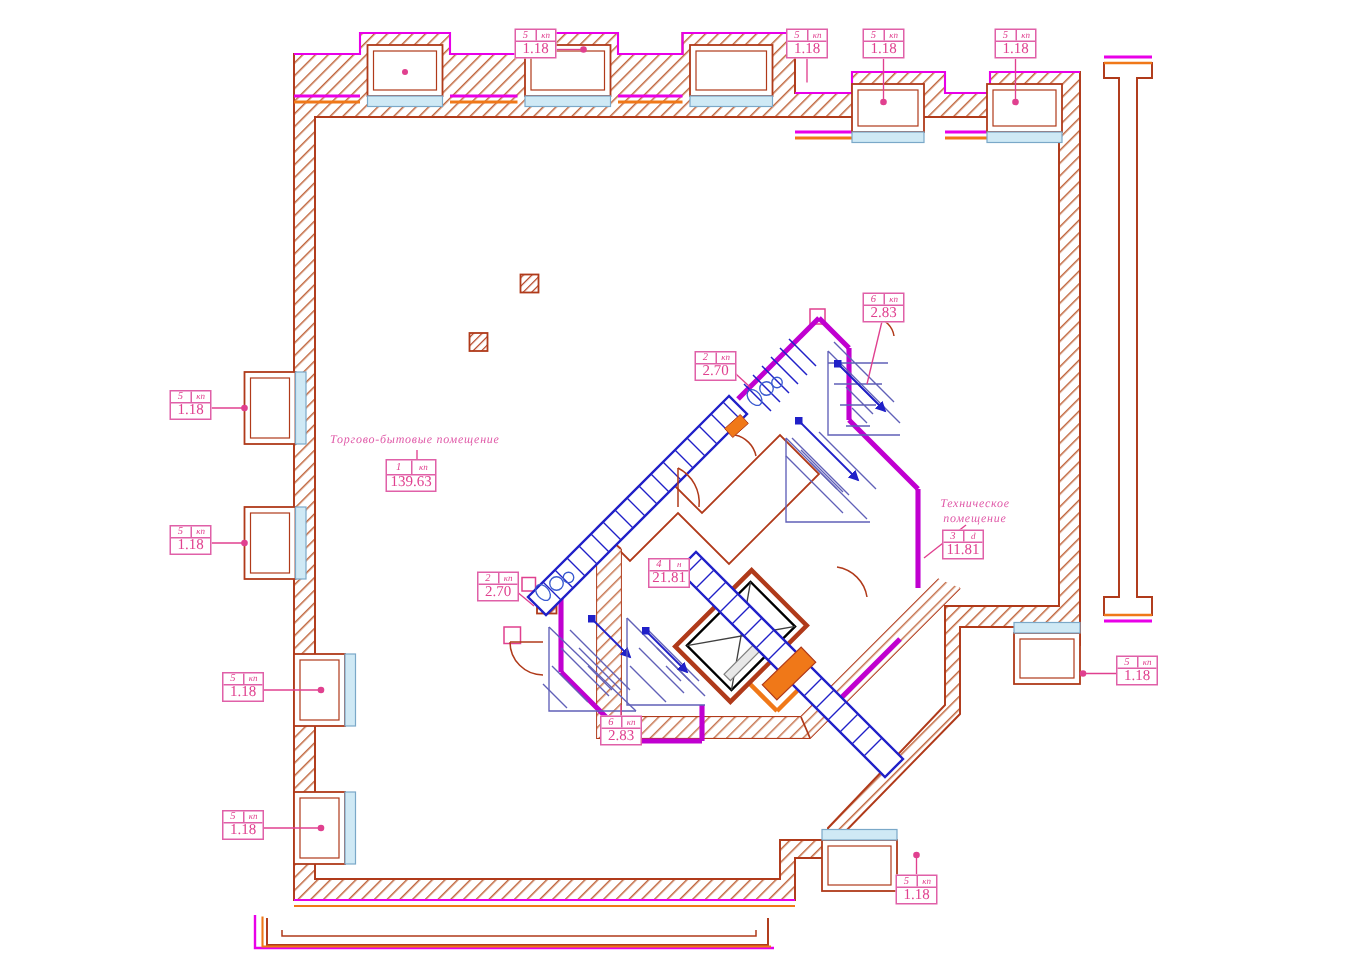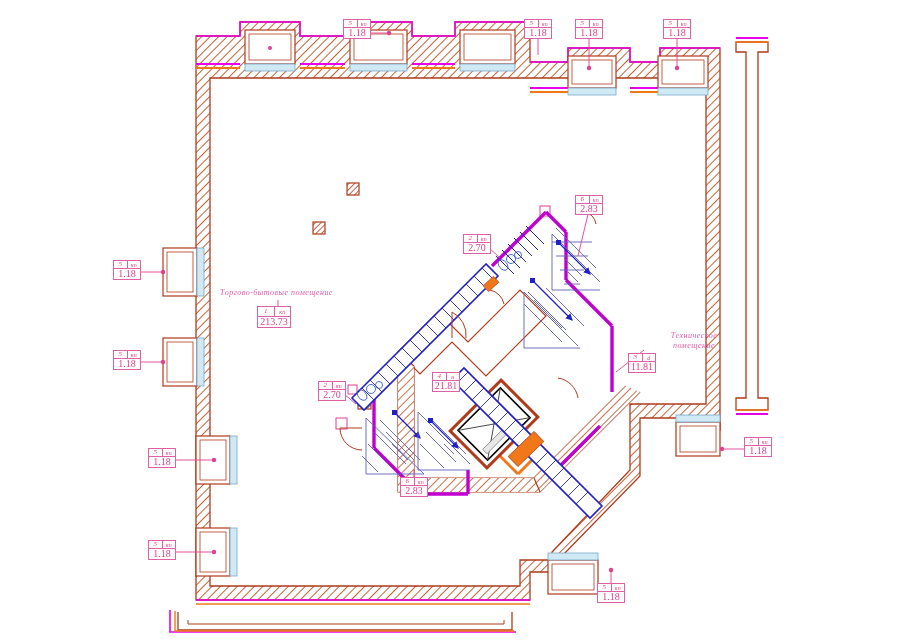--- a/index.html
+++ b/index.html
@@ -418,28 +418,28 @@
       <line x1="487" y1="246" x2="500" y2="258"></line>
       <line x1="344" y1="394" x2="356" y2="404"></line>
       <line x1="278" y1="300" x2="278" y2="306"></line>
     </g>
 
   </svg>
 
 
   <div class="room-name" style="left:220px; top:288px;">Торгово-бытовые помещение</div>
 
-  <div class="room-name" style="left:632px; top:331px; width:64px; white-space:normal;padding-left:30px;">Техническое помещение</div>
+  <div class="room-name" style="left:588px; top:331px; width:64px; white-space:normal;padding-left:30px;">Техническое помещение</div>
 
   <div class="tag wide" style="left:257px; top:306px;">
     <div class="tag-top">
       <div class="tag-num">1</div>
       <div class="tag-type">кп</div>
     </div>
-    <div class="tag-area">213.73</div>
+    <div class="tag-area">139.63</div>
   </div>
 
   <div class="tag small" style="left:628px; top:353px;">
     <div class="tag-top">
       <div class="tag-num">3</div>
       <div class="tag-type">d</div>
     </div>
     <div class="tag-area">11.81</div>
   </div>
 

